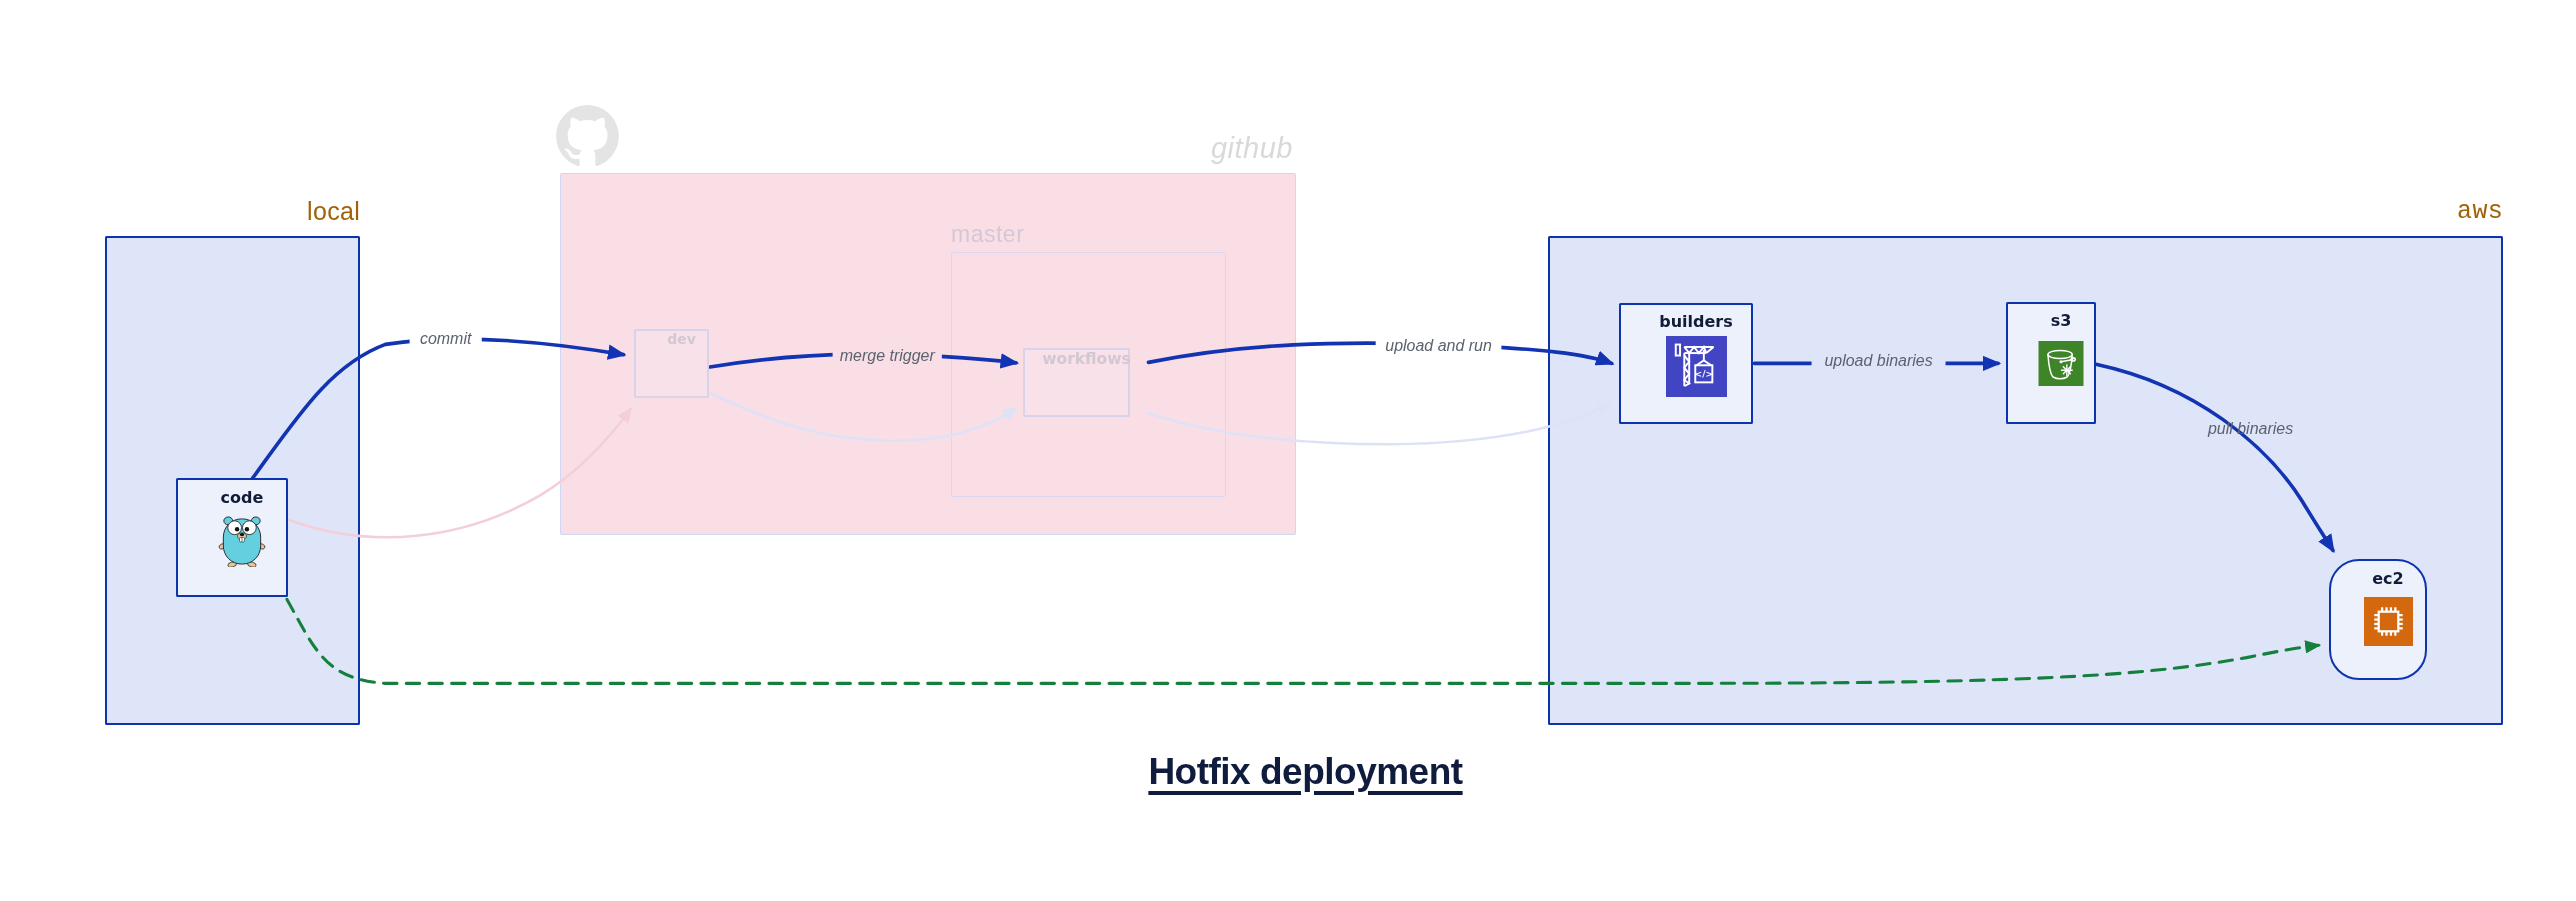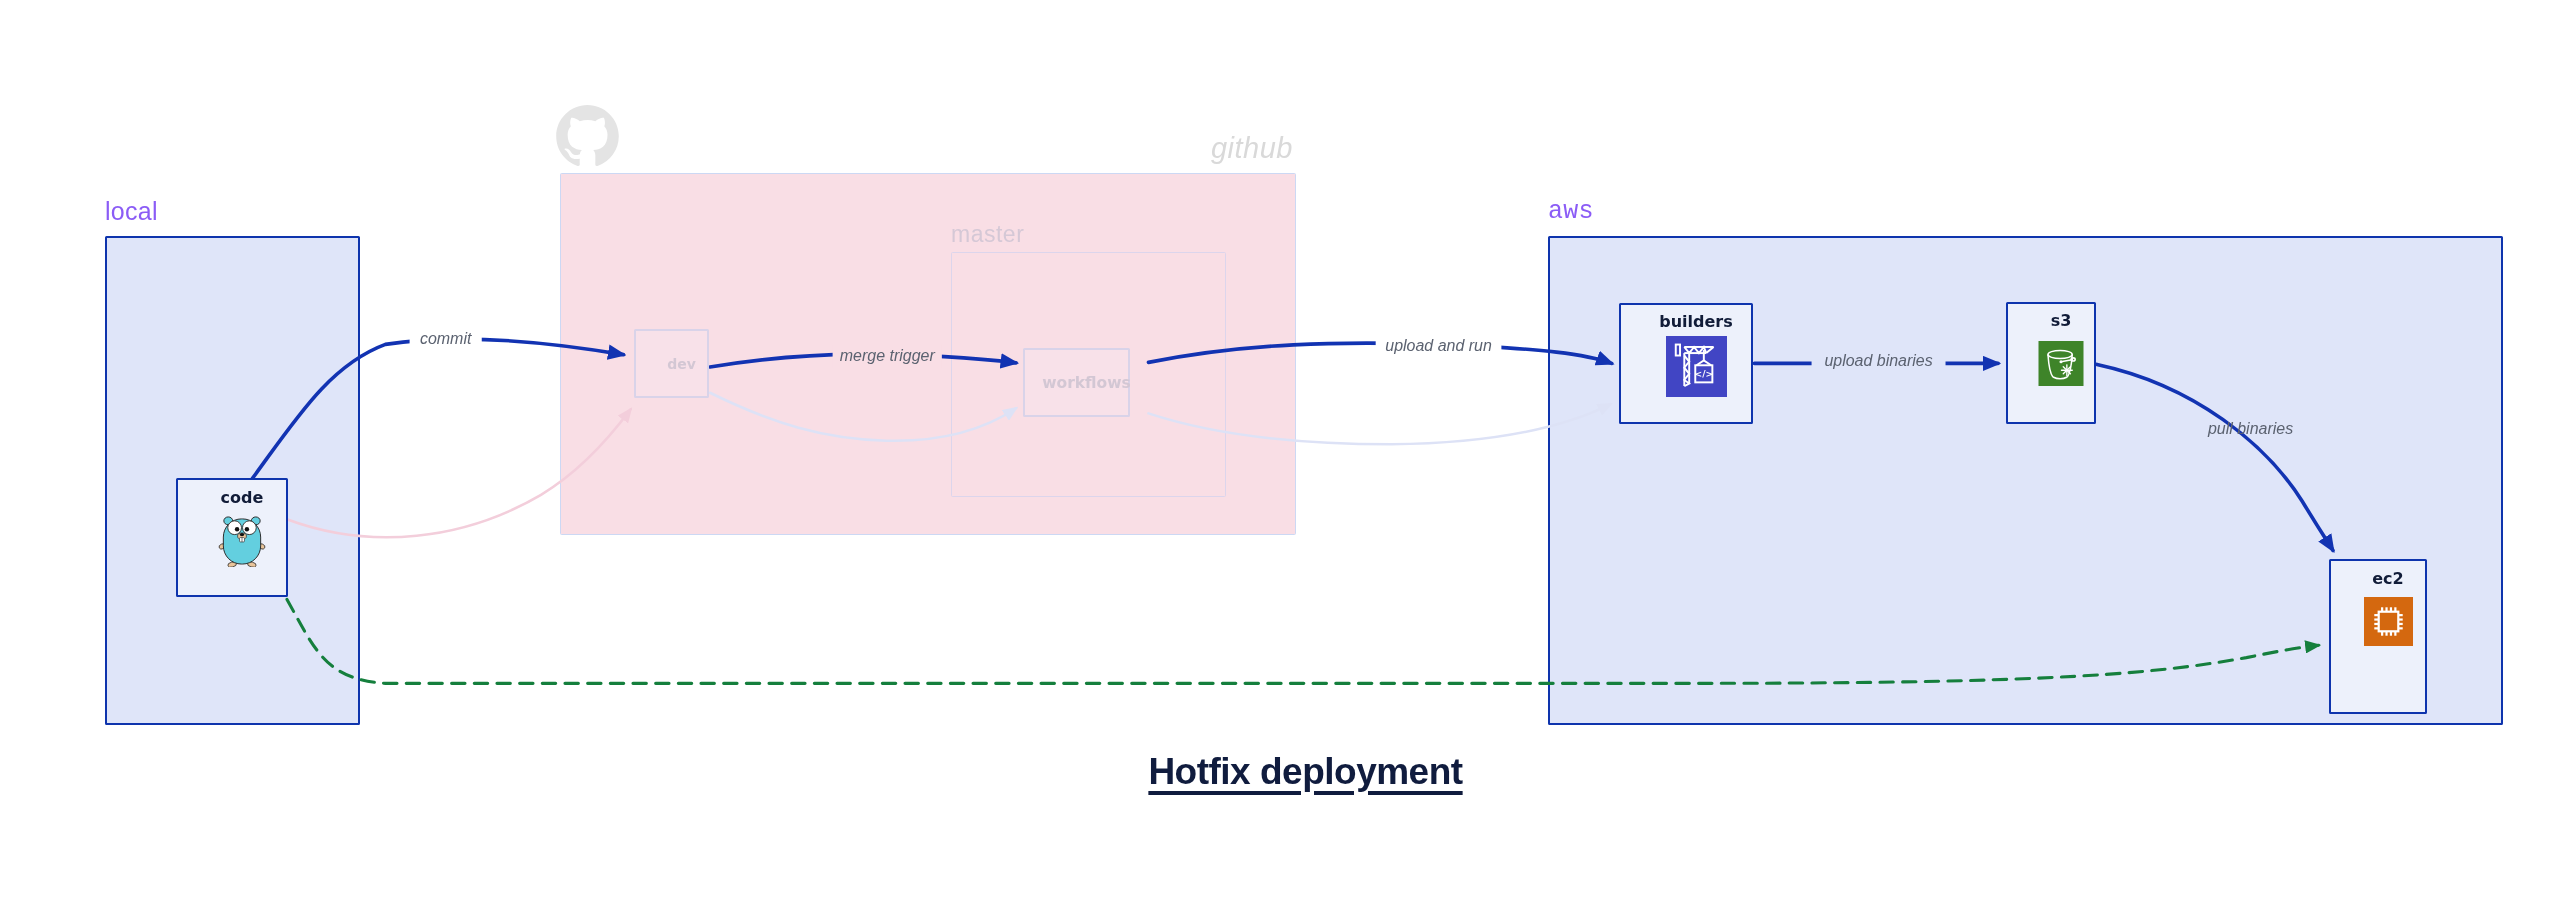--- a/index.html
+++ b/index.html
@@ -5,21 +5,21 @@
   html,body{margin:0;padding:0;}
   body{
     width:2604px;height:902px;position:relative;background:#ffffff;
     font-family:"Liberation Sans", sans-serif;overflow:hidden;
   }
   .container{position:absolute;box-sizing:border-box;border-radius:1.5px;}
   .container.blue{background:#dfe5f9;border:2.6px solid #0e34ad;}
   .container.pink{background:#f9dee5;border:1.5px solid #ccd8f4;}
   .container.master{background:transparent;border:1.5px solid #dcd5ec;}
   .container-label{
-    position:absolute;text-align:left;color:#8b5cf6;
+    position:absolute;text-align:right;color:#a16207;
     font-size:25px;font-weight:500;letter-spacing:0.3px;
   }
   .github-label{
     position:absolute;text-align:right;color:#d9d9d9;
     font-size:29px;font-weight:500;letter-spacing:0.5px;font-style:italic;
   }
   .master-label{
     position:absolute;text-align:left;color:#d5c8d6;
     font-size:23px;font-weight:500;letter-spacing:0.5px;
   }
@@ -27,21 +27,21 @@
     position:absolute;box-sizing:border-box;z-index:10;border-radius:1.5px;
     background:#edf1fb;border:2.6px solid #0e34ad;
     display:flex;flex-direction:column;align-items:center;padding-left:20px;
   }
   .node .title{
     font-size:16px;font-weight:700;color:#111c38;
     font-family:"DejaVu Sans", sans-serif;
   }
   .node.faded{
     background:#f8e1e9;border:2.1px solid #d9d3e9;
-    justify-content:center;
+    justify-content:flex-start;
   }
   .node.faded .title{color:#d3c7d4;}
   #edge-layer{position:absolute;left:0;top:0;z-index:5;pointer-events:none;}
   .edge{fill:none;stroke-linecap:round;}
   .edge.bold{stroke:#1233b2;stroke-width:7px;}
   .edge.green{stroke:#157f3d;stroke-width:6px;stroke-dasharray:26 18;}
   .edge.fpink{stroke:#f3cedb;stroke-width:5px;}
   .edge.flav{stroke:#dde2f6;stroke-width:5px;}
   .edge-label{
     font-size:31px;font-style:italic;fill:#5b6270;
@@ -190,21 +190,21 @@
     <circle cx="50" cy="46" r="3.4" fill="#ffffff"></circle>
     <g stroke="#ffffff" stroke-width="3" stroke-linecap="round">
       <line x1="63" y1="53" x2="63" y2="77"></line>
       <line x1="51" y1="65" x2="75" y2="65"></line>
       <line x1="55" y1="57" x2="71" y2="73"></line>
       <line x1="71" y1="57" x2="55" y2="73"></line>
     </g>
   </svg>
 </div>
 
-<div class="node" style="left:2329px;top:559px;width:98px;height:155px;padding-top:8.2px;">
+<div class="node" style="left:2329px;top:559px;width:98px;height:121px;padding-top:8.2px;border-radius:30px;">
   <div class="title">ec2</div>
   <svg class="icon-box" width="49" height="49" viewBox="0 0 100 100" style="margin-top:9.3px;">
     <rect x="0" y="0" width="100" height="100" fill="#d4680f"></rect>
     <g stroke="#ffffff" stroke-width="4.5" fill="none">
       <rect x="30" y="30" width="40" height="40"></rect>
       <line x1="37" y1="21" x2="37" y2="30"></line>
         <line x1="46" y1="21" x2="46" y2="30"></line>
       <line x1="55" y1="21" x2="55" y2="30"></line>
         <line x1="64" y1="21" x2="64" y2="30"></line>
       <line x1="37" y1="70" x2="37" y2="79"></line>

